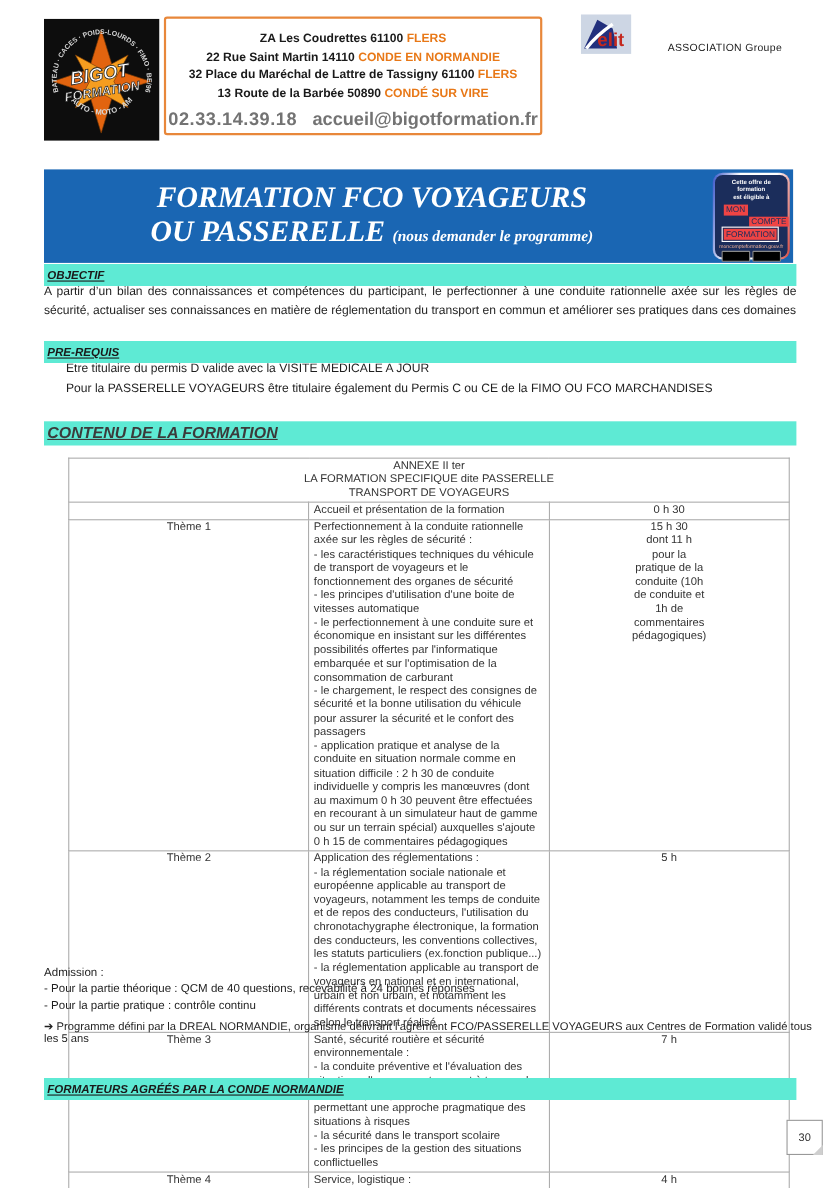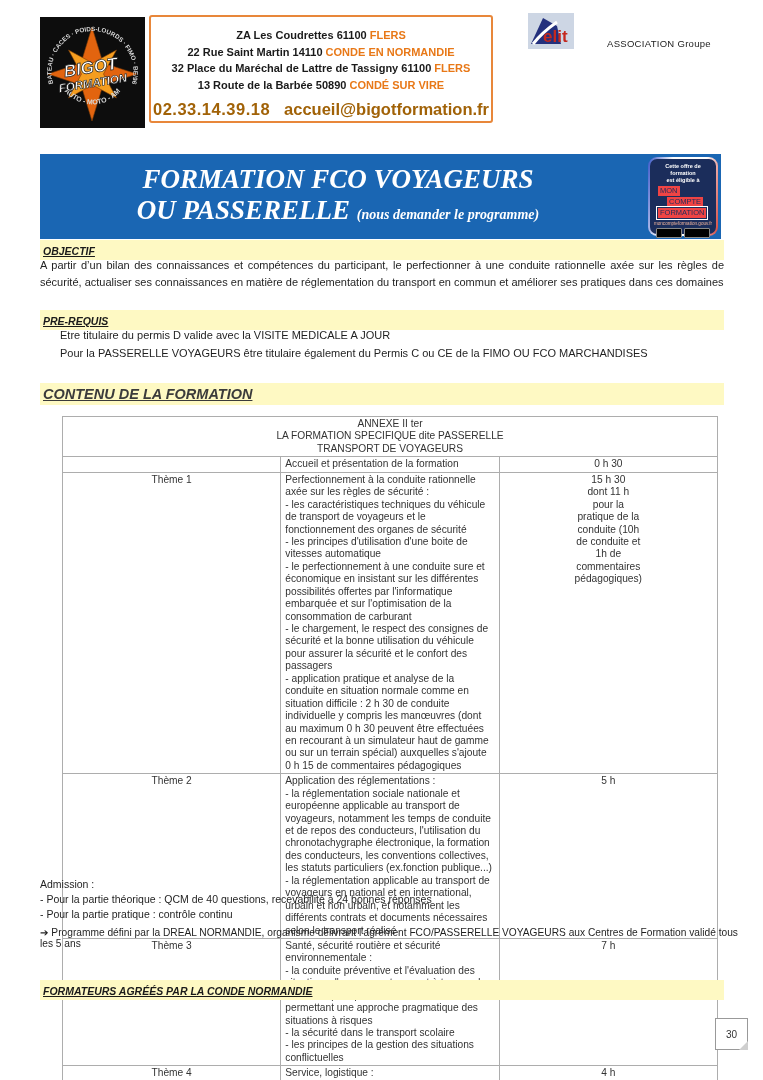--- a/index.html
+++ b/index.html
@@ -5,21 +5,21 @@
   html,body{margin:0;padding:0;background:#ffffff;}
   .page{position:relative;width:763px;height:1080px;background:#ffffff;overflow:hidden;
         font-family:"Liberation Sans",sans-serif;color:#262626;}
 
   
   .logo-bigot{position:absolute;left:40px;top:17px;width:105px;height:111px;}
   .address-box{position:absolute;left:149px;top:15px;width:344px;height:108px;
                border:2px solid #e8873a;border-radius:3px;text-align:center;padding-top:10px;box-sizing:border-box;}
   .addr-line{font-size:11px;line-height:1.5;color:#1a1a1a;font-weight:600;}
   .addr-city{color:#e87817;font-weight:700;}
-  .phone-line{margin-top:7px;font-size:16.5px;font-weight:700;color:#a16207;letter-spacing:.5px;}
+  .phone-line{margin-top:7px;font-size:16.5px;font-weight:700;color:#737373;letter-spacing:.5px;}
   .phone-line .mail{margin-left:14px;letter-spacing:0;}
   .elit-logo{position:absolute;left:528px;top:13px;width:46px;height:36px;}
   .association{position:absolute;left:607px;top:38px;font-size:9.5px;color:#222;letter-spacing:.3px;}
 
   
   .banner{position:absolute;left:40px;top:154px;width:681px;height:85px;background:#1a66b3;}
   .banner-titles{position:absolute;left:0;right:85px;top:10px;text-align:center;color:#fff;
                  font-family:"Liberation Serif",serif;font-style:italic;font-weight:700;}
   .banner-line1{font-size:27px;line-height:1.15;}
   .banner-line2{font-size:27px;line-height:1.15;}
@@ -27,28 +27,28 @@
   
   .mcf-wrap{position:absolute;right:3px;top:3px;width:70px;height:79px;border-radius:9px;padding:2px;box-sizing:border-box;
             background:linear-gradient(100deg,#3a57c9 0%,#ffffff 30%,#ffffff 70%,#d6453c 100%);}
   .mcf{width:100%;height:100%;background:#1b2d5b;border-radius:7px;box-sizing:border-box;
        padding:4px 3px 2px 3px;text-align:center;color:#fff;}
   .mcf-eligible{font-size:5.5px;line-height:1.3;white-space:pre-line;font-weight:700;}
   .mcf-words{margin-top:2px;text-align:left;}
   .mcf-word{display:block;width:fit-content;background:#ef4444;color:#1b2d5b;font-weight:400;
             font-size:7.5px;line-height:1.25;padding:0 2px;margin-bottom:1px;}
   .mcf-word.w1{margin-left:5px;}
-  .mcf-word.w2{margin-left:14px;}
+  .mcf-word.w2{margin-left:28px;}
   .mcf-word.w3{margin-left:4px;border:1px solid #1b2d5b;outline:1px solid #fff;}
   .mcf-site{margin-top:2px;font-size:4.6px;color:#f0b39b;}
   .mcf-badges{margin-top:2px;display:flex;justify-content:center;gap:2px;}
   .store-badge{width:24px;height:8px;background:#000;border:.5px solid #888;border-radius:1px;}
 
   
-  .bar{position:absolute;left:40px;width:684px;background:#fef9c3;box-sizing:border-box;padding:1px 3px;}
+  .bar{position:absolute;left:40px;width:684px;background:#5eead4;box-sizing:border-box;padding:1px 3px;}
   .bar-heading{font-size:10.5px;font-weight:700;font-style:italic;text-decoration:underline;color:#1a1a1a;}
   .bar-heading-big{font-size:14.5px;font-weight:700;font-style:italic;text-decoration:underline;color:#3b3b3b;}
 
   .para{position:absolute;left:40px;width:684px;font-size:11px;line-height:1.55;text-align:justify;color:#1f1f1f;}
   .req-line{font-size:11px;line-height:1.67;color:#1f1f1f;}
   .req-line.gray{color:#808080;}
 
   
   .course-table{position:absolute;left:62px;top:416px;width:656px;border-collapse:collapse;
                 font-size:10.2px;line-height:1.22;color:#333;table-layout:fixed;}

